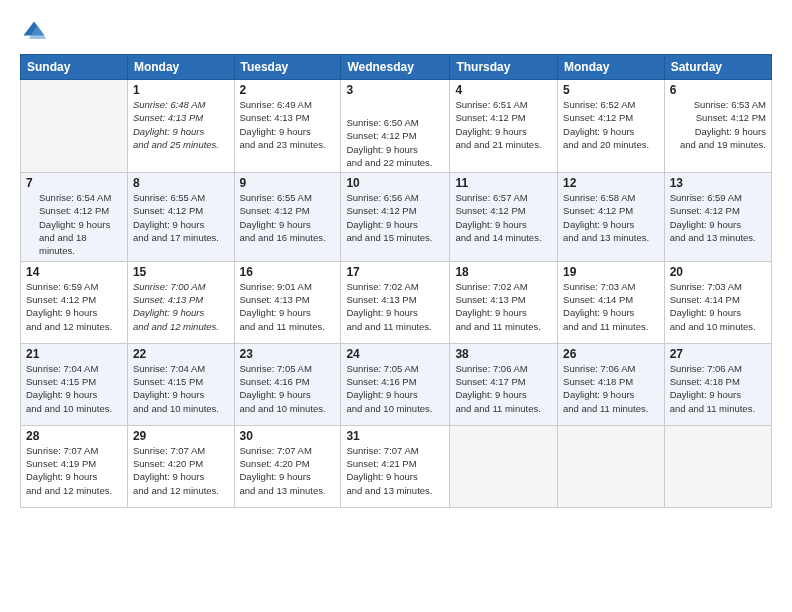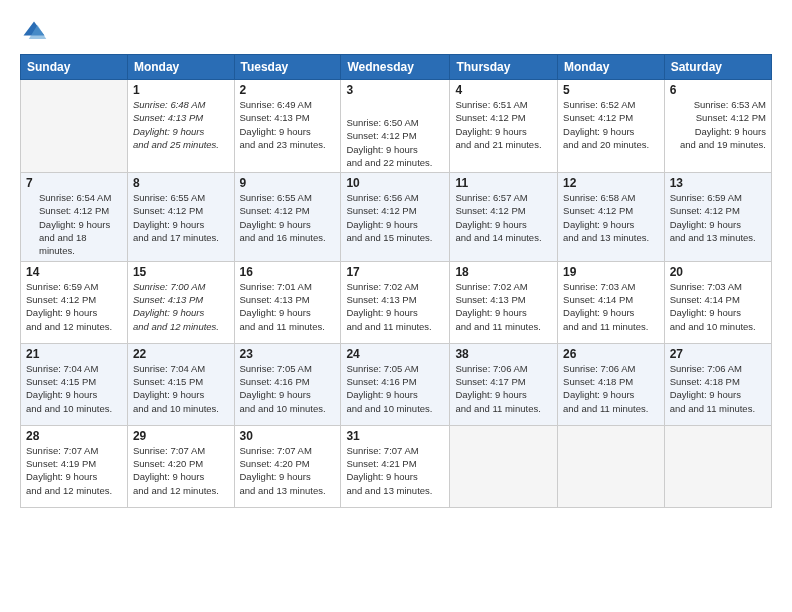--- a/index.html
+++ b/index.html
@@ -234,21 +234,21 @@
           </td>
           <td>
             <span class="day-num">15</span>
             <div class="day-info" style="white-space: pre-line; font-style: italic;">Sunrise: 7:00 AM
 Sunset: 4:13 PM
 Daylight: 9 hours
 and and 12 minutes.</div>
           </td>
           <td>
             <span class="day-num">16</span>
-            <div class="day-info" style="white-space: pre-line;">Sunrise: 7:01 AM
+            <div class="day-info" style="white-space: pre-line;">Sunrise: 9:01 AM
 Sunset: 4:13 PM
 Daylight: 9 hours
 and and 11 minutes.</div>
           </td>
           <td>
             <span class="day-num">17</span>
             <div class="day-info" style="white-space: pre-line;">Sunrise: 7:02 AM
 Sunset: 4:13 PM
 Daylight: 9 hours
 and and 11 minutes.</div>

